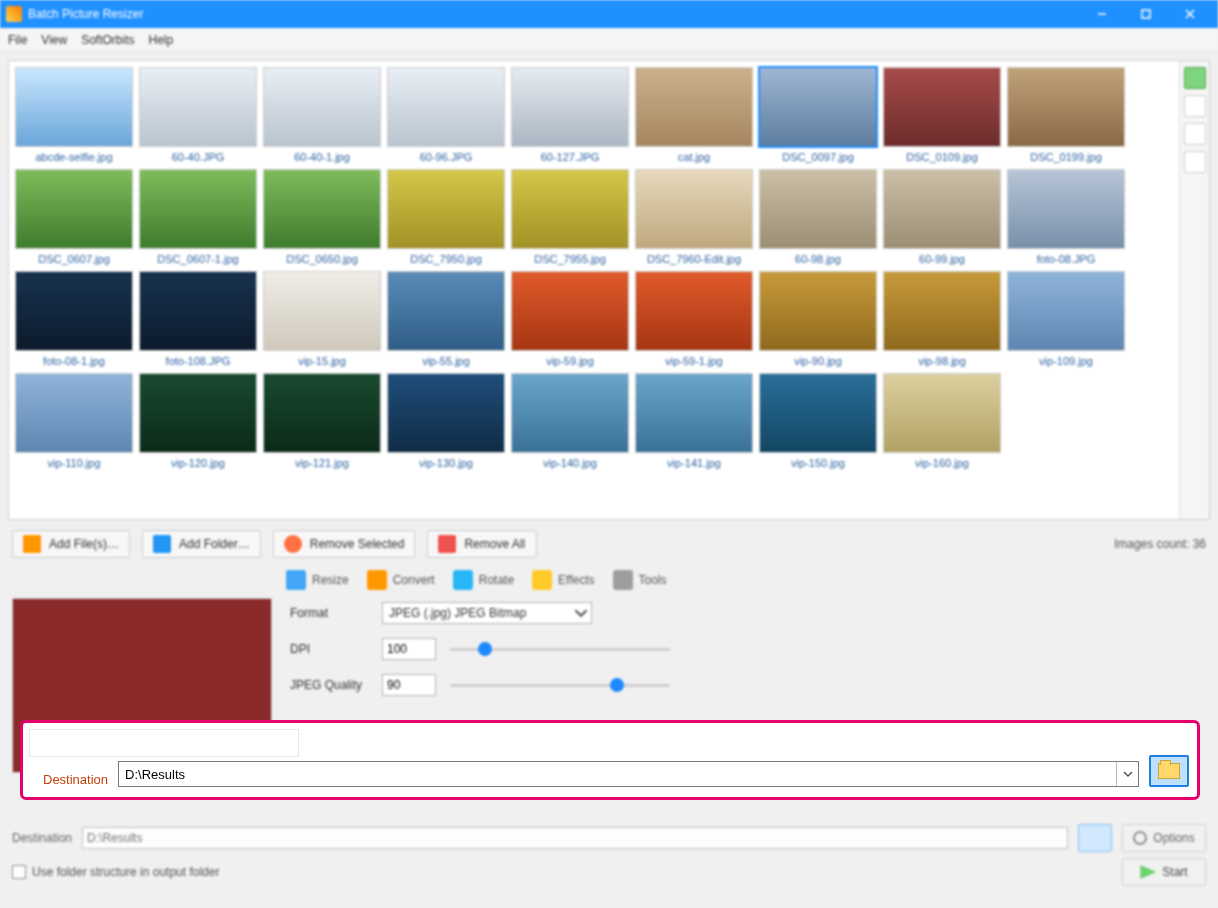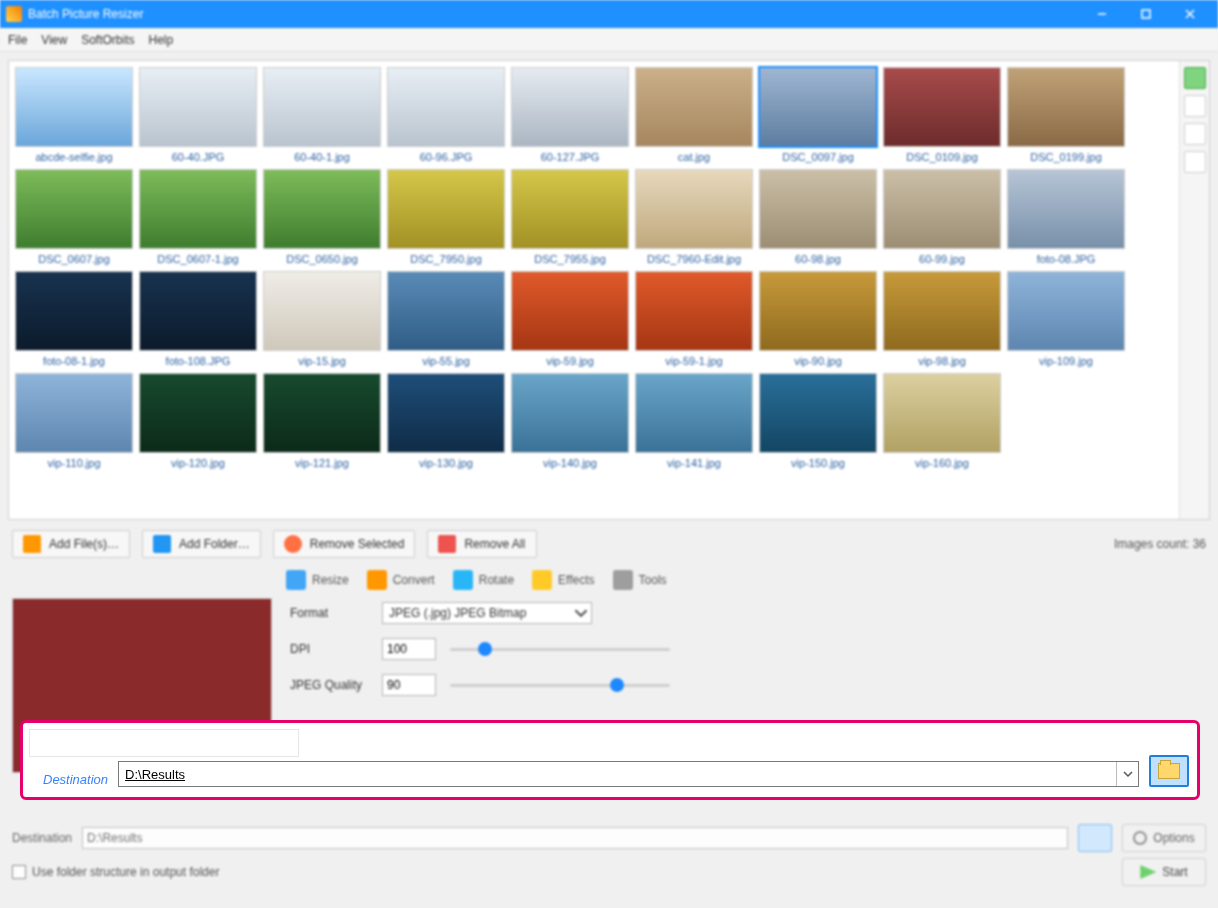--- a/index.html
+++ b/index.html
@@ -76,24 +76,24 @@
 
   
   .callout {
     position:absolute; left:20px; right:18px; top:720px; height:80px;
     border:3px solid #e6006b; border-radius:6px; background:#fff;
     display:flex; align-items:flex-end; padding:0 8px 10px 8px; gap:10px;
   }
   .callout .small-white {
     position:absolute; left:6px; top:6px; width:270px; height:28px; background:#fff; border:1px solid #e6e6e6;
   }
-  .callout label { color:#3b82f6; font-size:13px; margin-left:12px;font-style:italic;}
+  .callout label { color:#c2410c; font-size:13px; margin-left:12px;}
   .combo { flex:1; height:26px; border:1px solid #7a7a7a; display:flex; align-items:center; background:#fff;}
   .combo input{
-    flex:1; height:100%; border:none; padding:0 6px; font-size:13px; outline:none; background:#fff;text-decoration:underline;
+    flex:1; height:100%; border:none; padding:0 6px; font-size:13px; outline:none; background:#fff;
   }
   .combo .drop { width:22px; height:100%; display:flex; align-items:center; justify-content:center; border-left:1px solid #bcbcbc; color:#555;}
   .browse-big {
     width:40px; height:32px; border:2px solid #1e7fe0; background:#bfe1ff;
     display:flex; align-items:center; justify-content:center; border-radius:2px;
   }
   .folder-shape {
     width:22px; height:16px; background:#ffd76a; border:1px solid #caa63a; position:relative;
   }
   .folder-shape:before{

